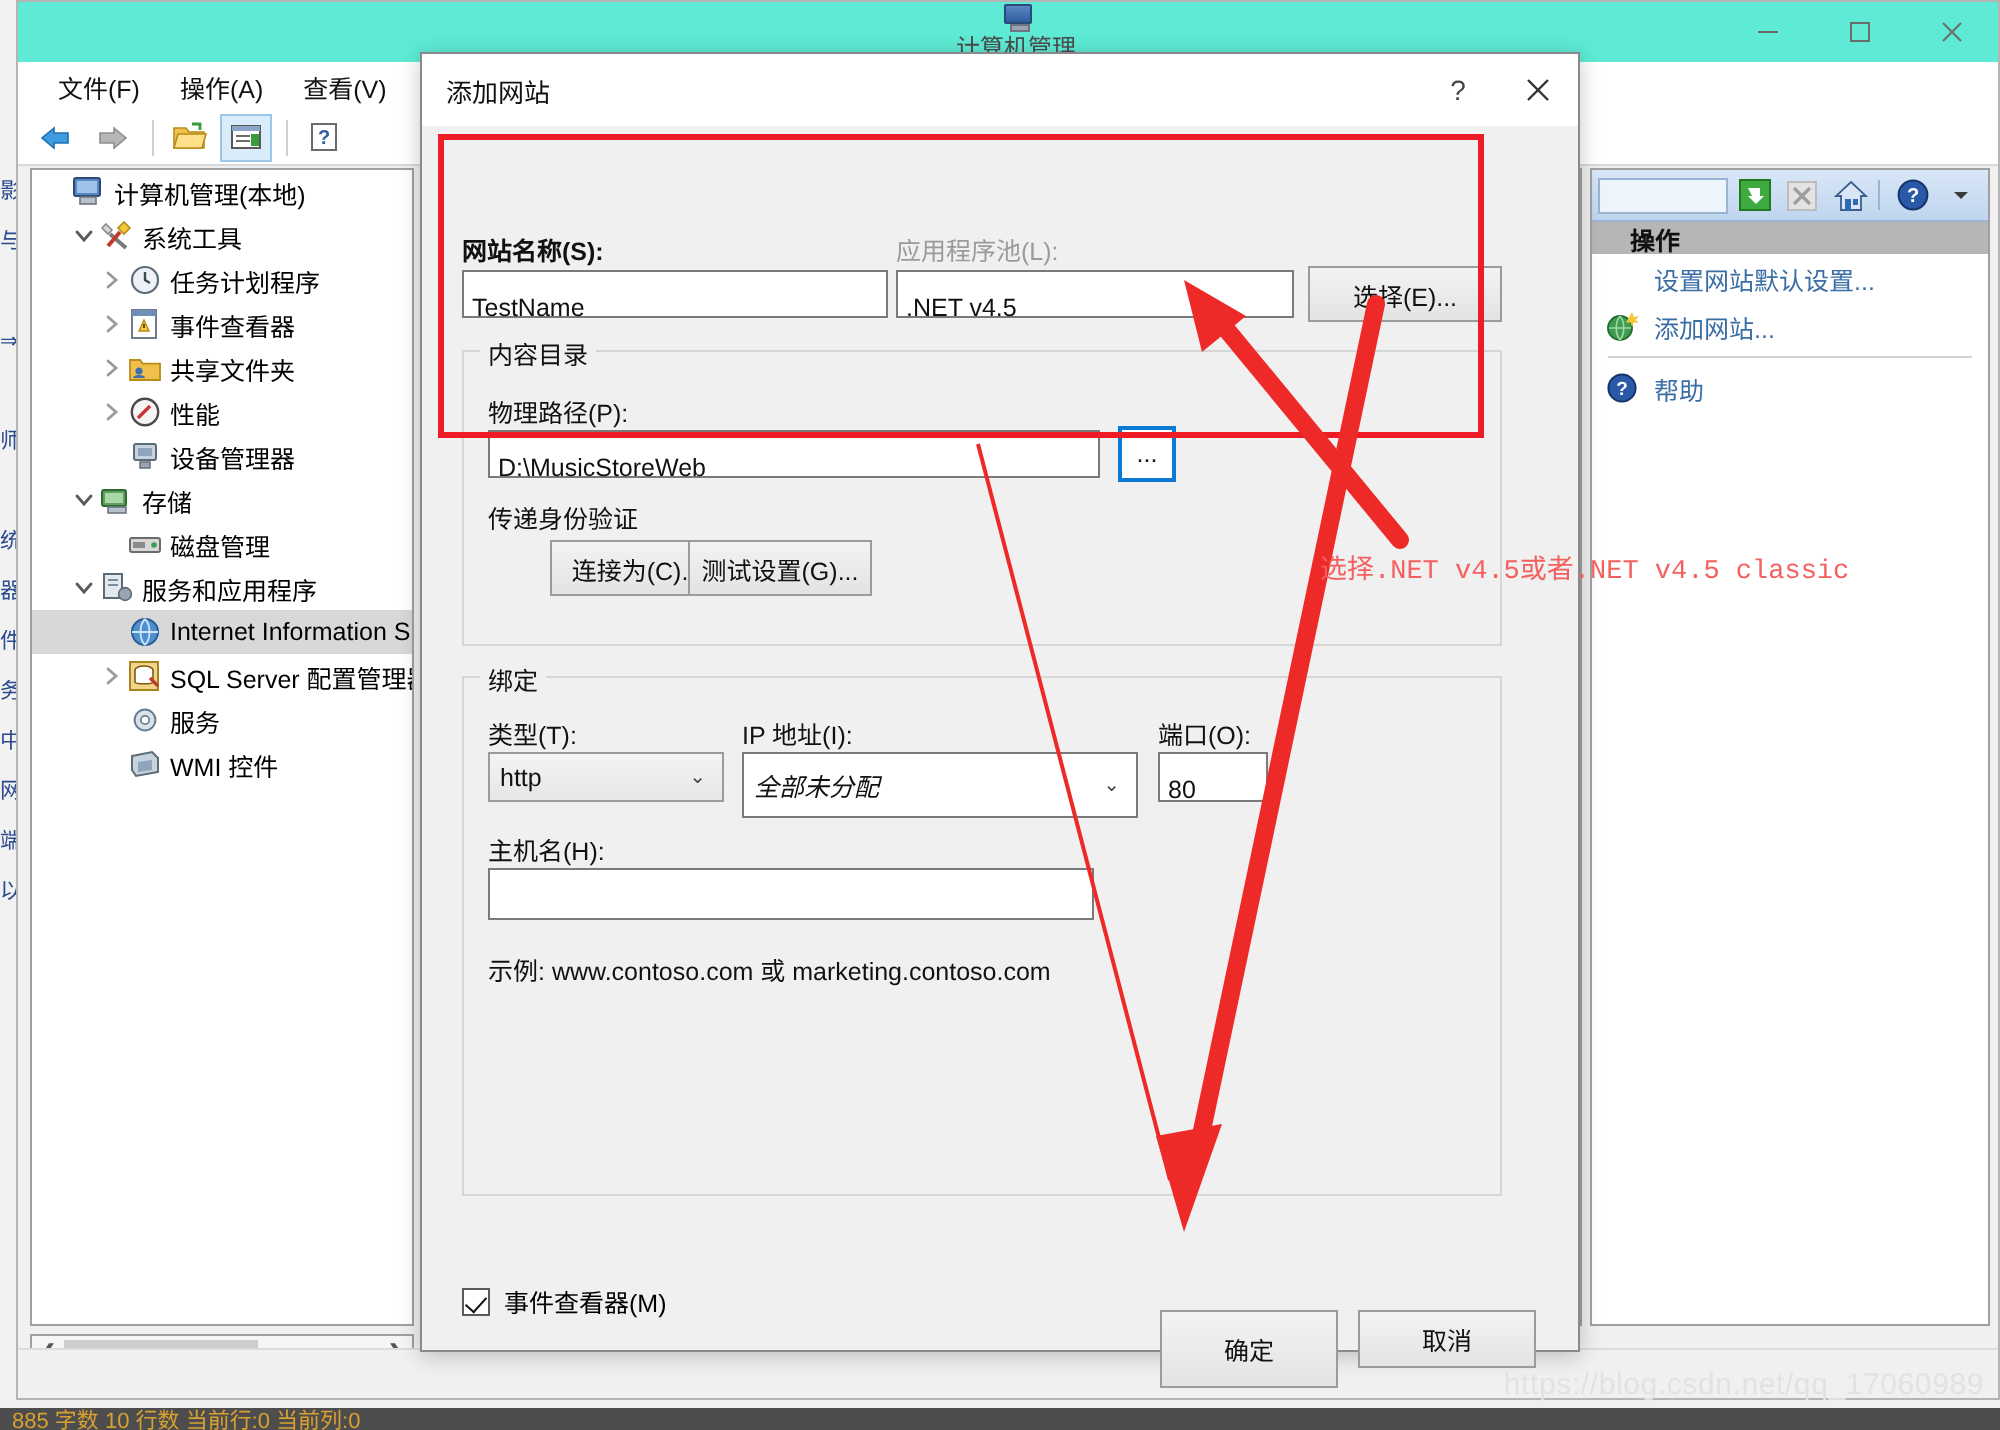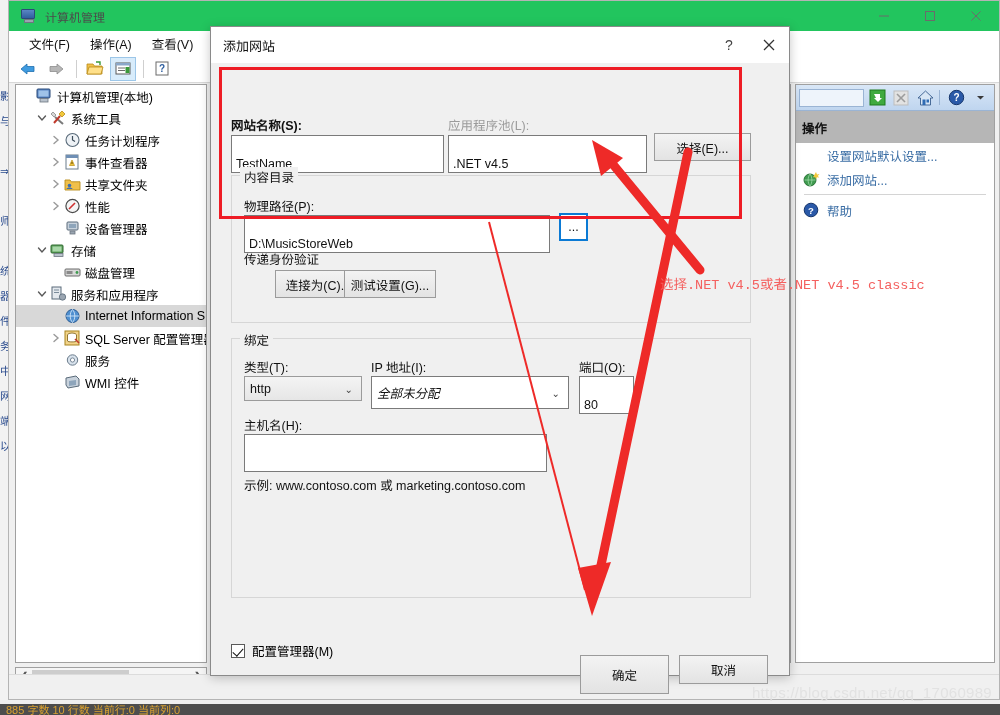--- a/index.html
+++ b/index.html
@@ -48,23 +48,24 @@
     left: 8px; top: 0;
     width: 992px; height: 700px;
     background: #f0f0f0;
     border: 1px solid #b4b4b4;
     box-sizing: border-box;
   }
   .mmc-titlebar {
     position: absolute;
     left: 0; top: 0; right: 0;
     height: 30px;
-    background: #22c55e;
+    background: #5eead4;
     display: flex;
     align-items: center;
+    flex-direction: column;
   }
   .mmc-title-icon {
     margin-left: 12px;
     width: 16px; height: 16px;
     position: relative;
   }
   .mon-body {
     position: absolute; left: 0; top: 1px;
     width: 14px; height: 10px;
     background: linear-gradient(#5a86c4, #2f5fa0);
@@ -265,24 +266,24 @@
     border: 1px solid #9ab4d4;
     box-sizing: border-box;
   }
   .as-icon {
     width: 22px; height: 20px;
     margin-left: 2px;
     display: flex; align-items: center; justify-content: center;
     position: relative;
   }
   .actions-header {
-    height: 32px;
+    height: 16px;
     background: #b6b6b6;
     display: flex; align-items: center;
-    padding-left: 6px;
+    padding-left: 19px;
     font-size: 12.5px;
     font-weight: bold;
     color: #111;
     box-sizing: border-box;
   }
   .action-row {
     display: flex; align-items: center;
     height: 24px;
     padding-left: 7px;
     font-size: 12.5px;
@@ -364,21 +365,21 @@
   }
   .lbl.disabled { color: #9b9b9b; }
 
   .tinput {
     background: #ffffff;
     border: 1px solid #7a7a7a;
     box-sizing: border-box;
     font-family: "Liberation Sans", sans-serif;
     font-size: 12.5px;
     color: #111;
-    padding: 18px 4px;
+    padding: 8px 4px;
     height: 24px;
     line-height: 20px;
   }
   .tinput.readonly { color: #111; }
 
   .btn {
     background: linear-gradient(#f3f3f3, #e3e3e3);
     border: 1px solid #9b9b9b;
     box-sizing: border-box;
     font-family: "Liberation Sans", sans-serif;
@@ -898,21 +899,21 @@
       </div>
       <div class="tinput" style="position:absolute;left:368px;top:313px;width:55px;height:25px;">80</div>
 
       <div class="lbl" style="position:absolute;left:33px;top:352px;">主机名(H):</div>
       <div class="tinput" style="position:absolute;left:33px;top:371px;width:303px;height:26px;"></div>
 
       <div class="lbl" style="position:absolute;left:33px;top:412px;">示例: www.contoso.com 或 marketing.contoso.com</div>
 
       <div class="checkbox-row" style="left:20px;top:578px;">
         <span class="cbox"></span>
-        <span>配置管理器(M)</span>
+        <span>事件查看器(M)</span>
       </div>
 
       <div class="btn" style="position:absolute;left:369px;top:592px;width:89px;height:39px;">确定</div>
       <div class="btn" style="position:absolute;left:468px;top:592px;width:89px;height:29px;">取消</div>
     </div>
 
     <div class="red-rect"></div>
   </div>
 
   <div class="anno-layer">

